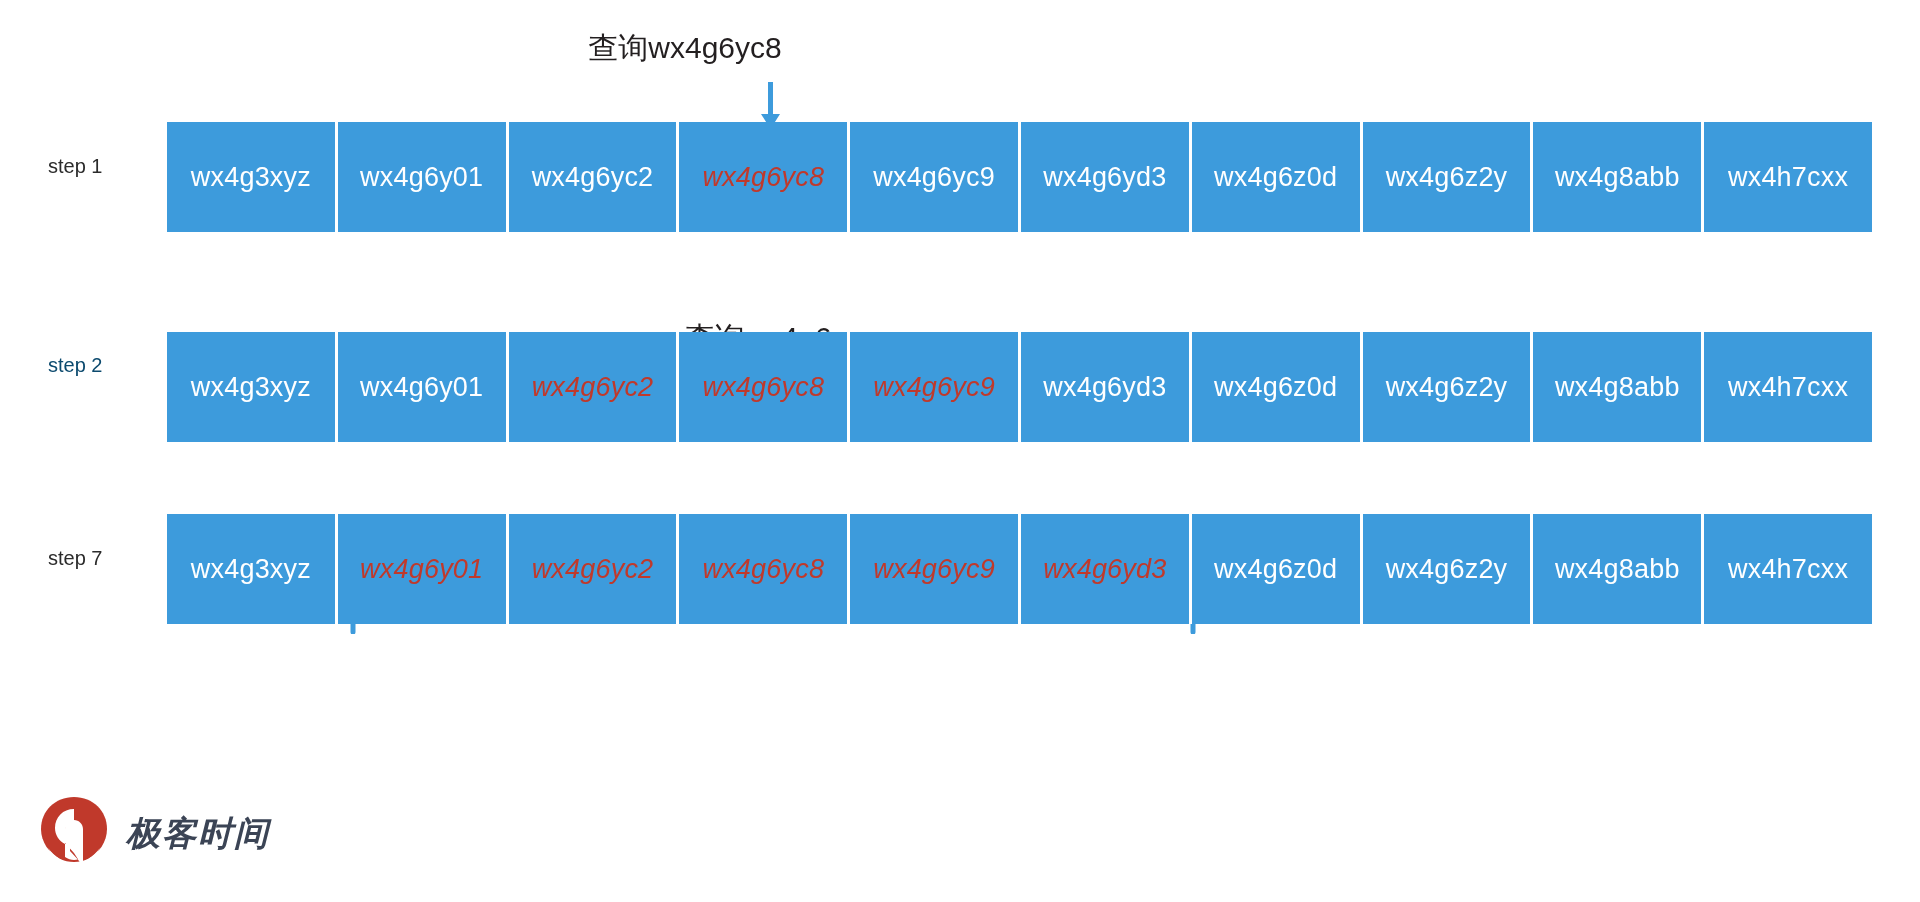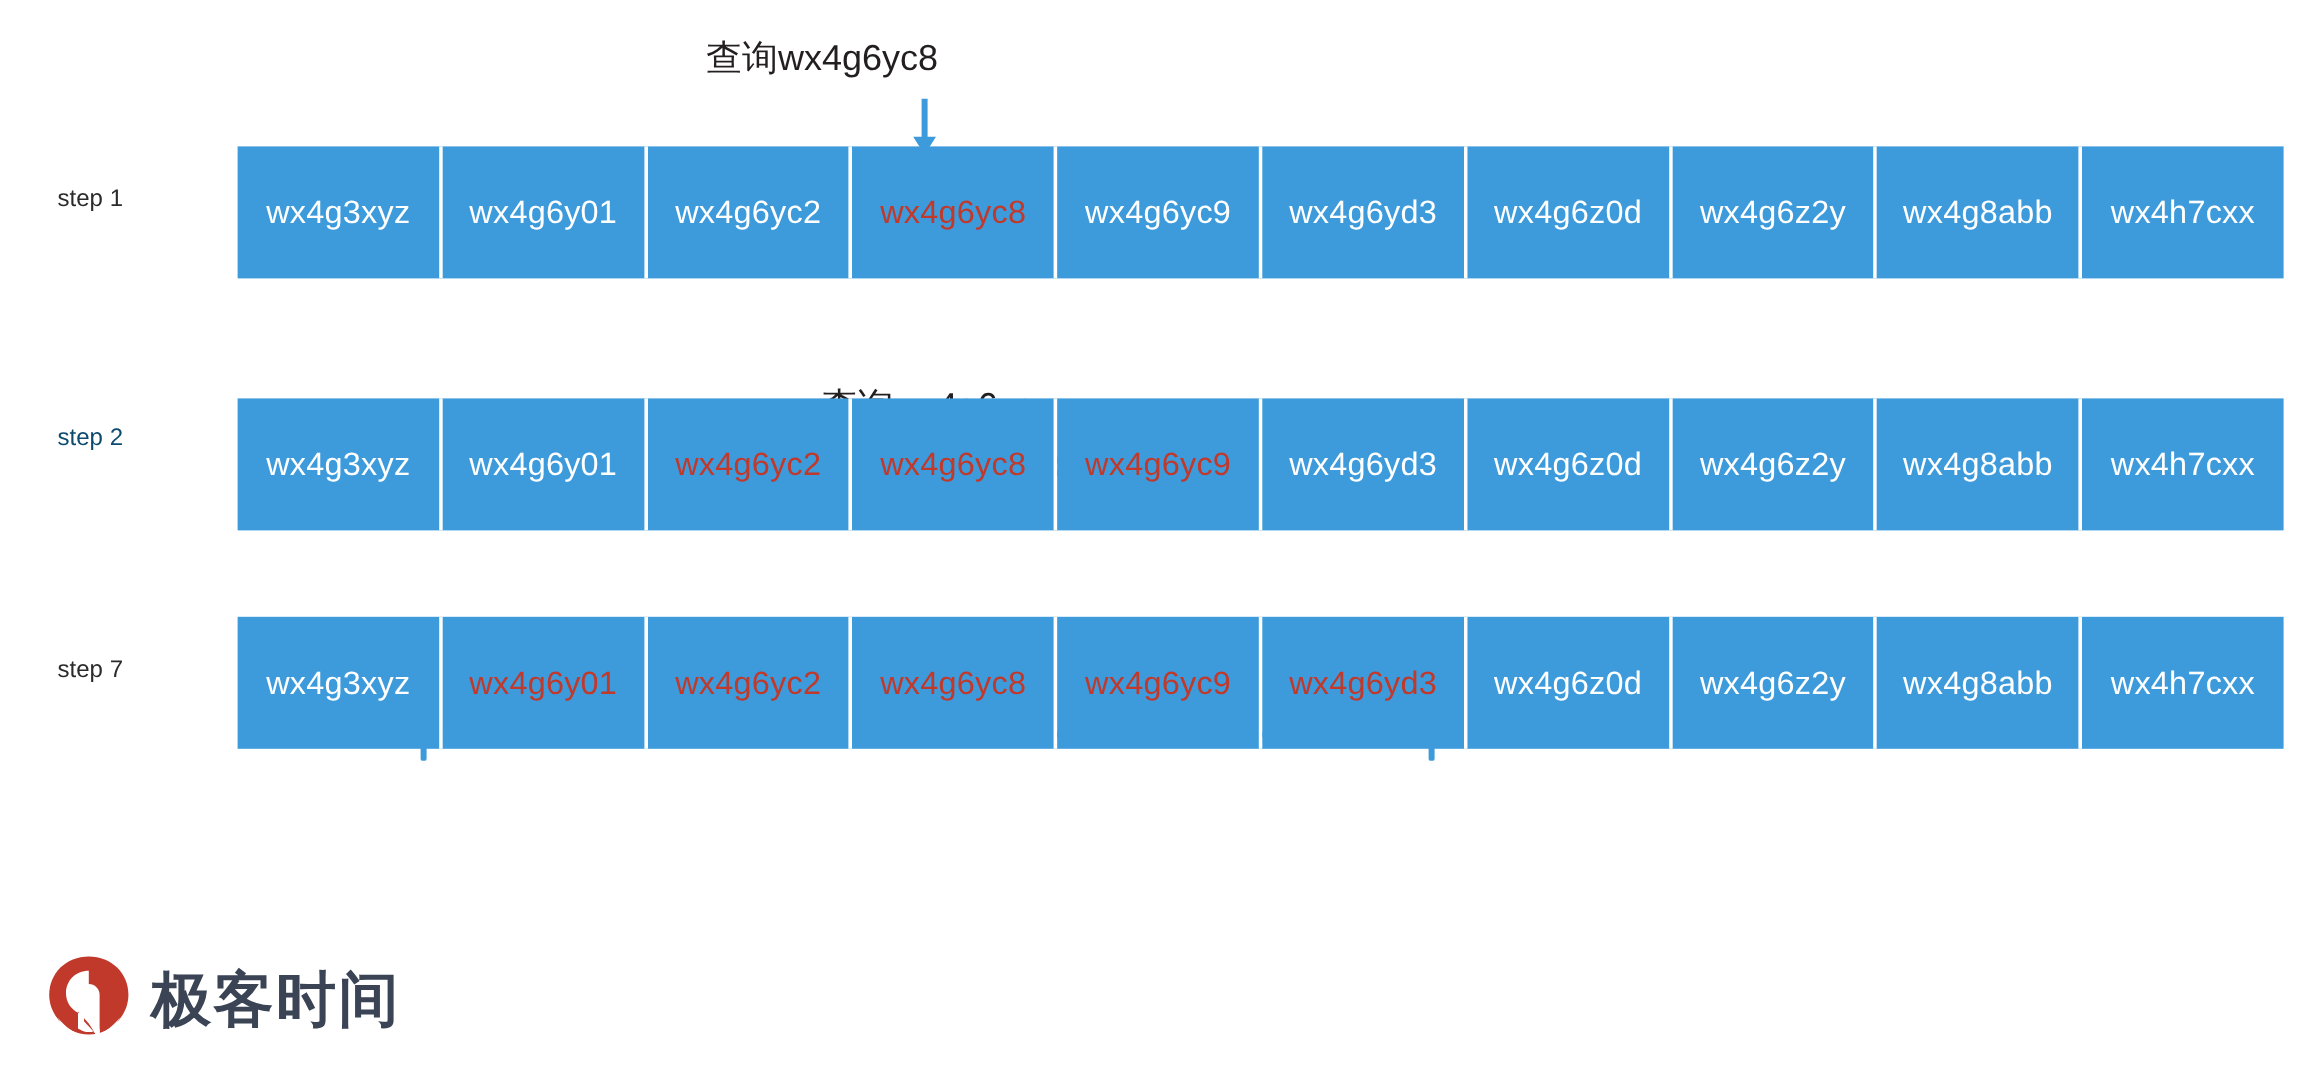--- a/index.html
+++ b/index.html
@@ -18,39 +18,39 @@
 
   #stage {
     position: relative;
     width: 1920px;
     height: 845px;
   }
 
   
   .step-row {
     position: absolute;
-    left: 198px;
+    left: 167px;
     width: 1705px;
     height: 110px;
     display: flex;
   }
   .cell {
     flex: 1 1 0;
     background: #3d9bdc;
     border-right: 3px solid #ffffff;
     display: flex;
     align-items: center;
     justify-content: center;
     color: #ffffff;
     font-size: 27px;
     letter-spacing: 0.2px;
     white-space: nowrap;
   }
   .cell:last-child { border-right: none; }
-  .cell.hl { color: #c0392b; }
+  .cell.hl { color: #c0392b; font-style: italic; }
 
   
   .step-label {
     position: absolute;
     left: 48px;
     width: 130px;
     text-align: left;
     color: #2b2b2b;
     font-size: 20px;
     white-space: nowrap;
@@ -75,26 +75,27 @@
   #logo {
     position: absolute;
     left: 38px;
     top: 795px;
     display: flex;
     align-items: center;
     gap: 16px;
   }
   #logo-mark { width: 72px; height: 76px; display: block; }
   #logo-text {
-    font-size: 50px;
+    font-size: 34px;
     font-weight: bold;
     color: #3b4455;
     letter-spacing: 2px;
     font-family: "DejaVu Sans", "Liberation Sans", sans-serif;
     line-height: 1;
+    font-style: italic;
   }
 </style>
 </head>
 <body style="background: rgb(255, 255, 255);">
 
 <div id="stage">
 
   <div class="query-caption" style="left:485px; top:28px; width:400px;">查询wx4g6yc8</div>
 
   <div class="down-arrow" style="left:752px; top:82px; width:36px; height:48px;">

